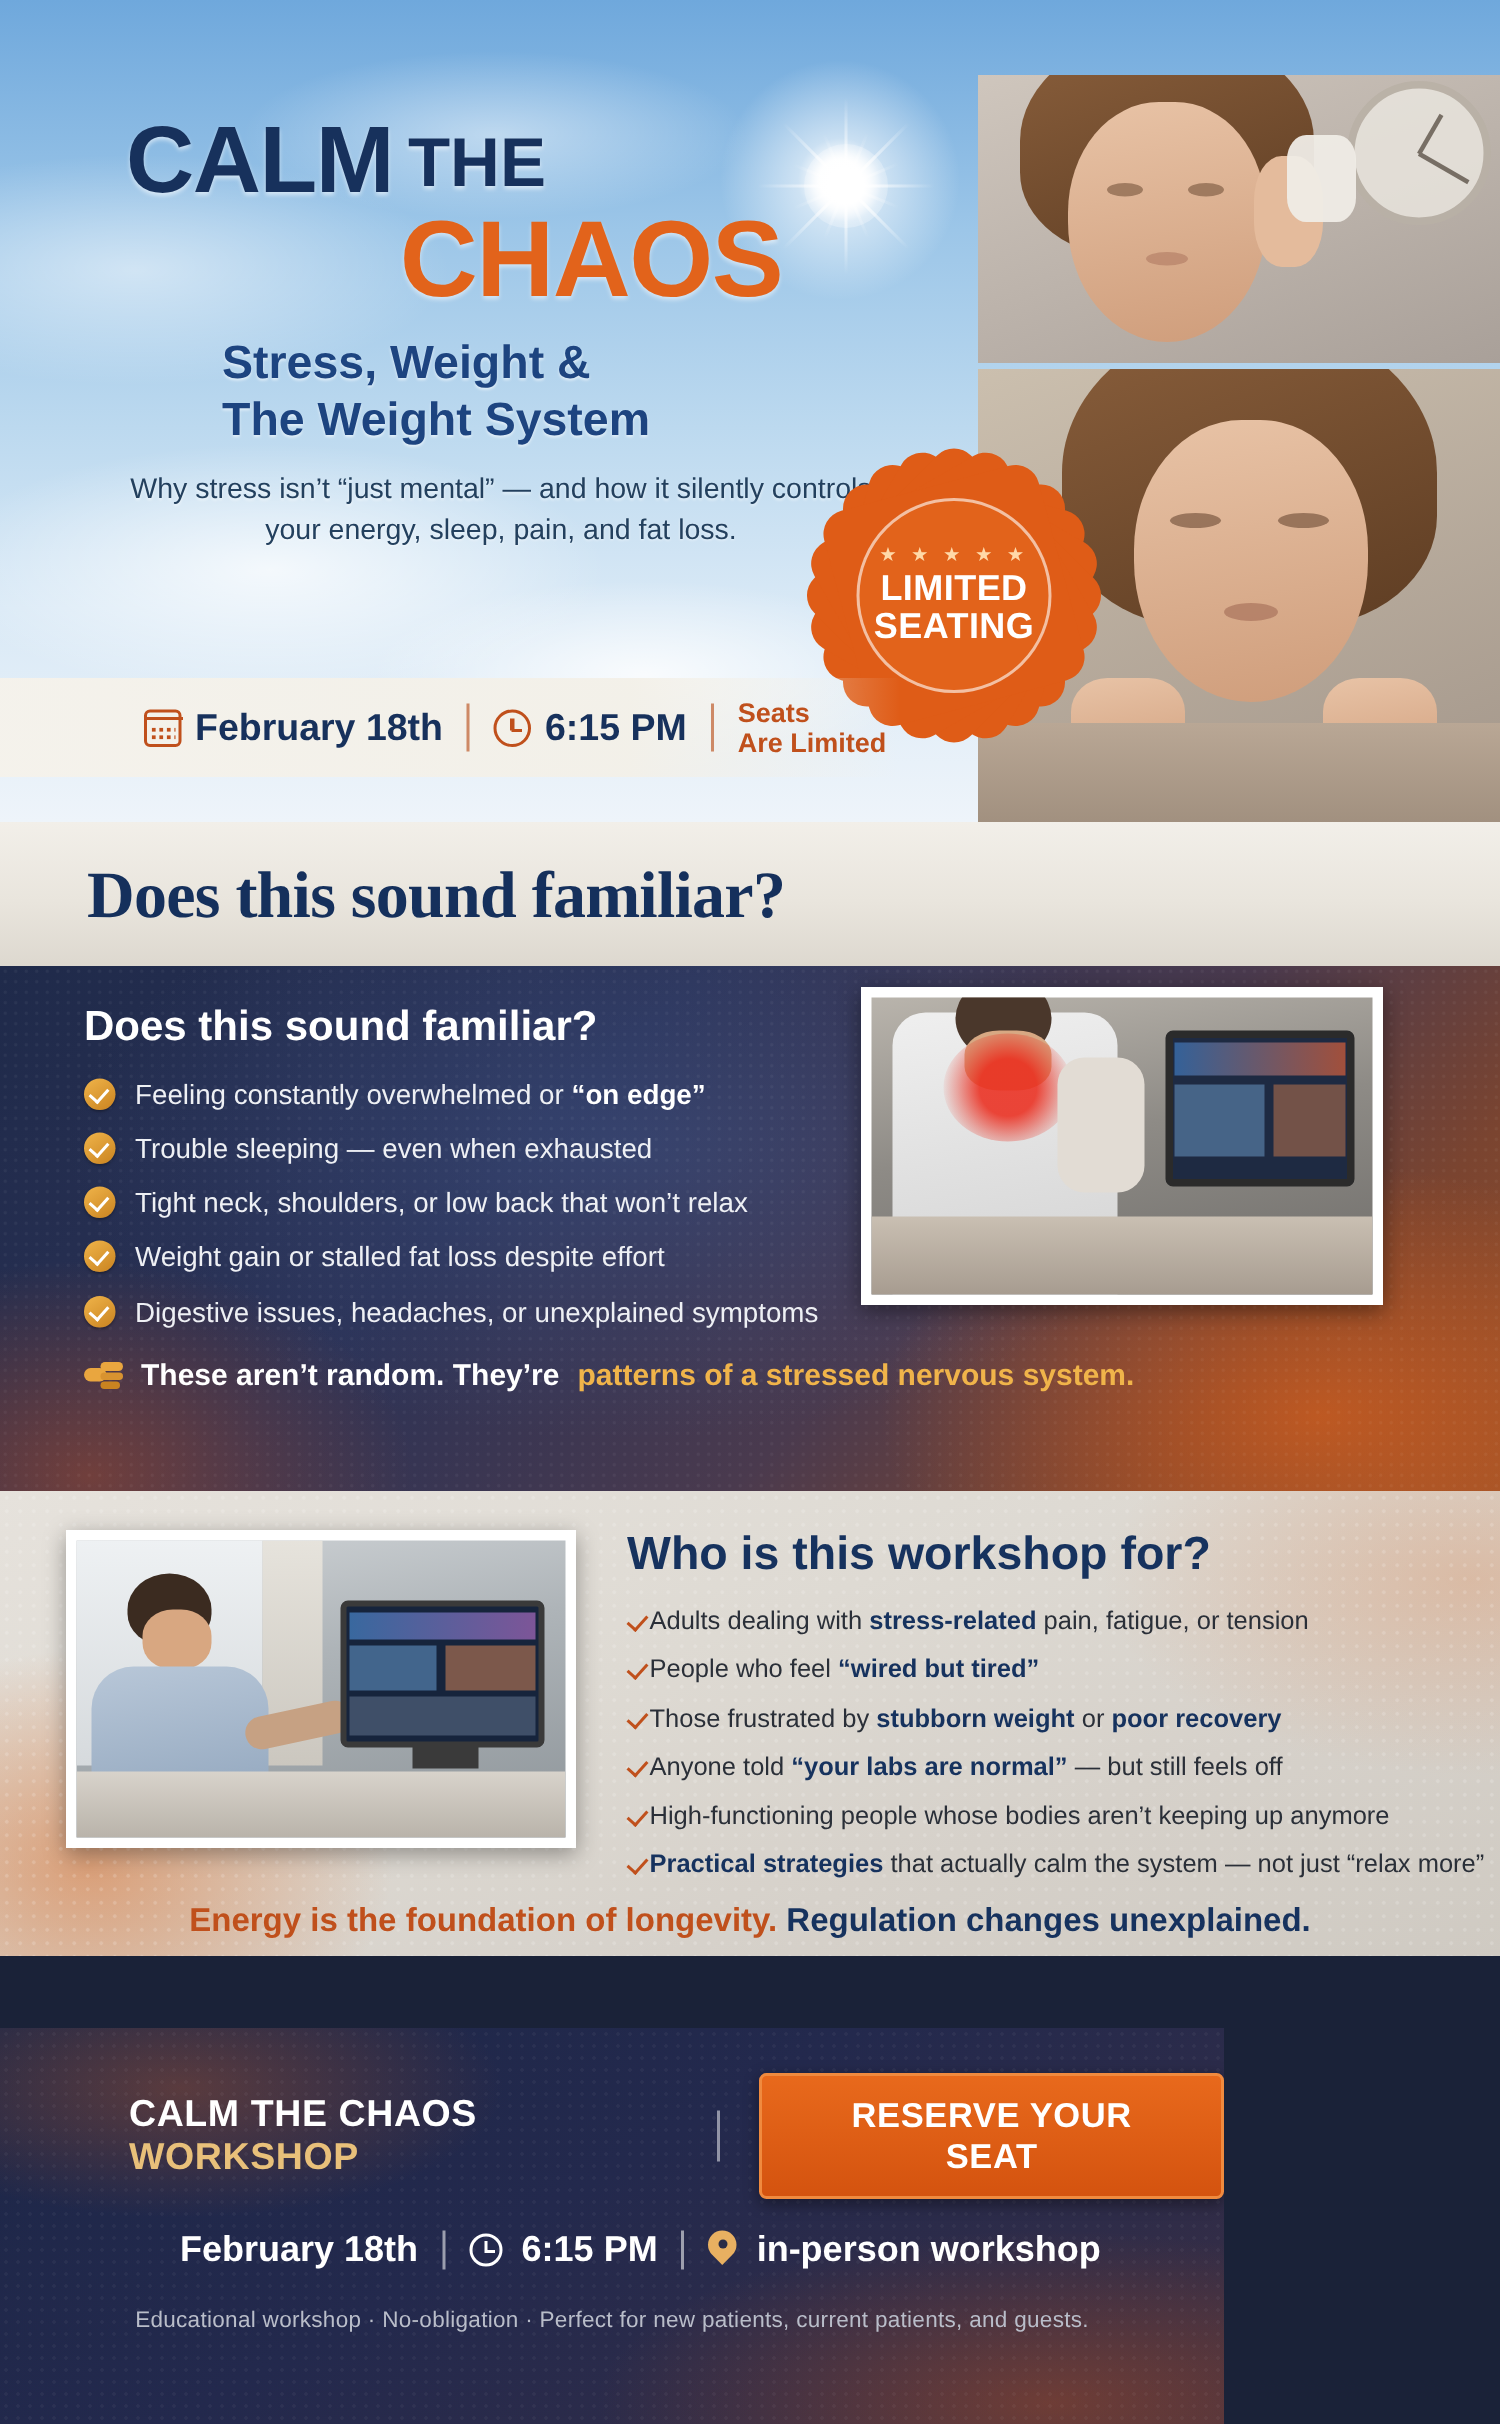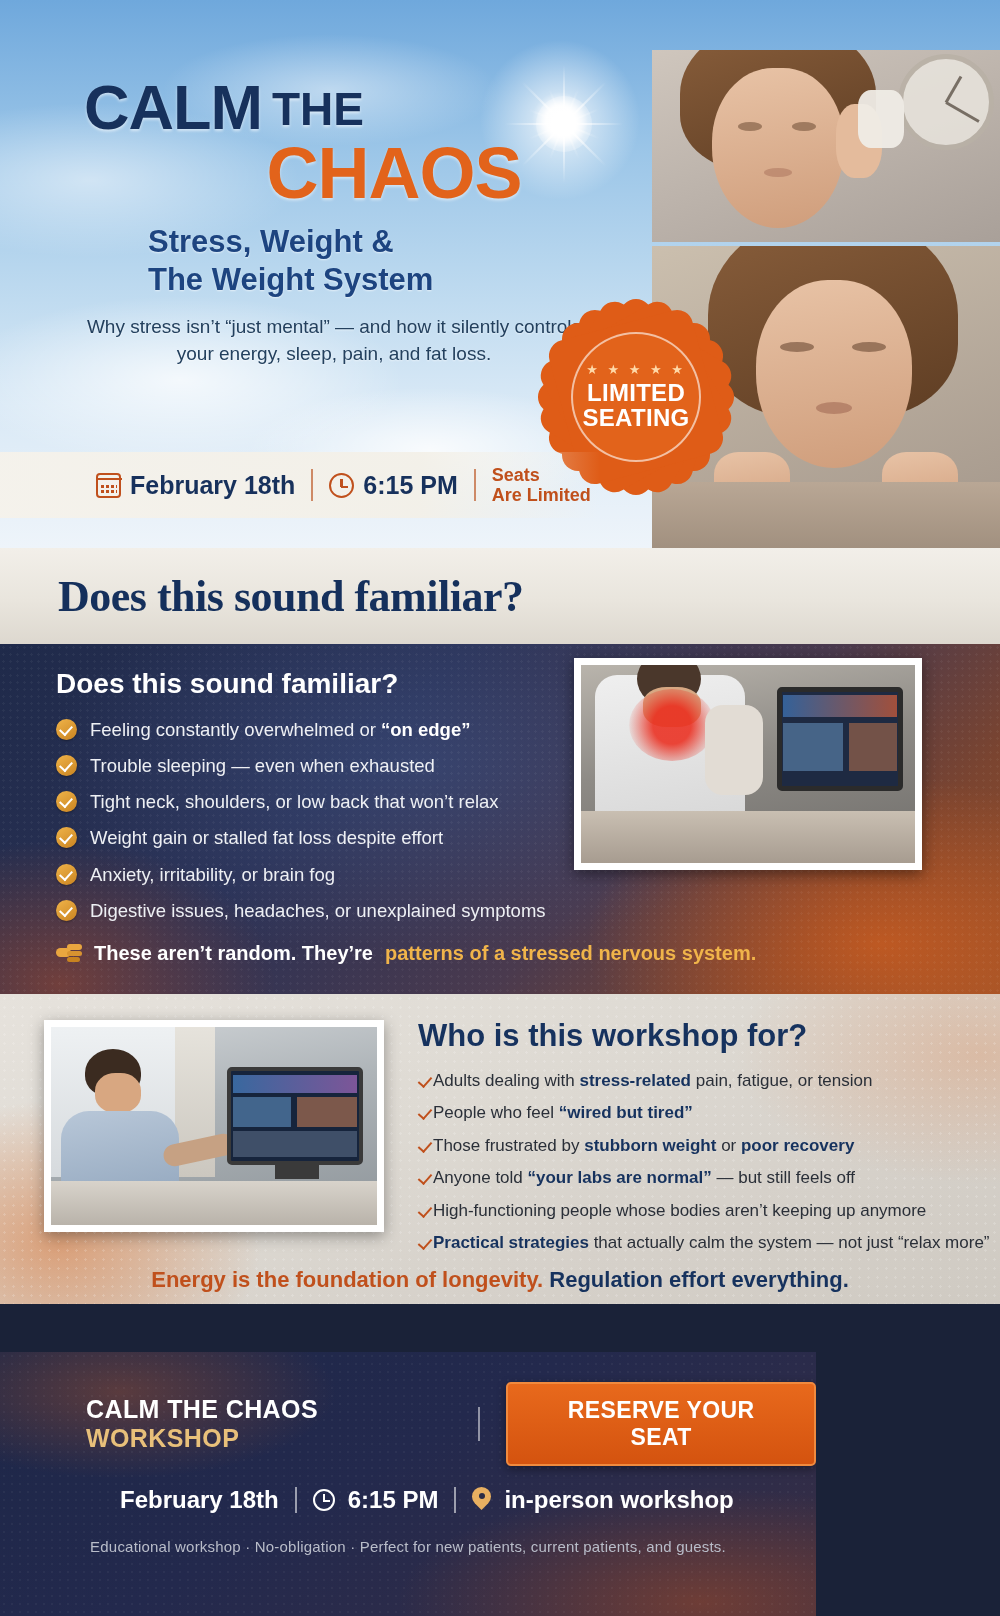--- a/index.html
+++ b/index.html
@@ -300,24 +300,20 @@
           <li>
             <span class="chk"></span>
             <span>Tight neck, shoulders, or low back that won’t relax</span>
           </li>
           <li>
             <span class="chk"></span>
             <span>Weight gain or stalled fat loss despite effort</span>
           </li>
           <li>
             <span class="chk"></span>
-            <span>Anxiety, irritability, or brain fog</span>
-          </li>
-          <li>
-            <span class="chk"></span>
             <span>Digestive issues, headaches, or unexplained symptoms</span>
           </li>
         </ul>
     </div>
 
     <div class="callout">
       <span class="hand-icon">
         <i style="left:0;top:5px;width:15px;height:9px"></i>
         <i style="left:11px;top:1px;width:15px;height:6px;border-radius:4px"></i>
         <i style="left:11px;top:8px;width:15px;height:5px;border-radius:4px;background:#d89330"></i>
@@ -372,21 +368,21 @@
             <span>High-functioning people whose bodies aren’t keeping up anymore</span>
           </li>
           <li>
             <span class="chk2"></span>
             <span><b>Practical strategies</b> that actually calm the system — not just “relax more”</span>
           </li>
         </ul>
     </div>
 
     <div class="tagline">
-      <span class="o">Energy is the foundation of longevity.</span><span class="n"> Regulation effort everything.</span>
+      <span class="o">Energy is the foundation of longevity.</span><span class="n"> Regulation changes unexplained.</span>
     </div>
   </div>
 
   <div class="footer">
     <div class="footer-row1">
       <div class="fr-title">
         <span>CALM THE CHAOS </span><span class="gold">WORKSHOP</span>
       </div>
       <div class="fr-div"></div>
       <button class="cta">RESERVE YOUR SEAT</button>

